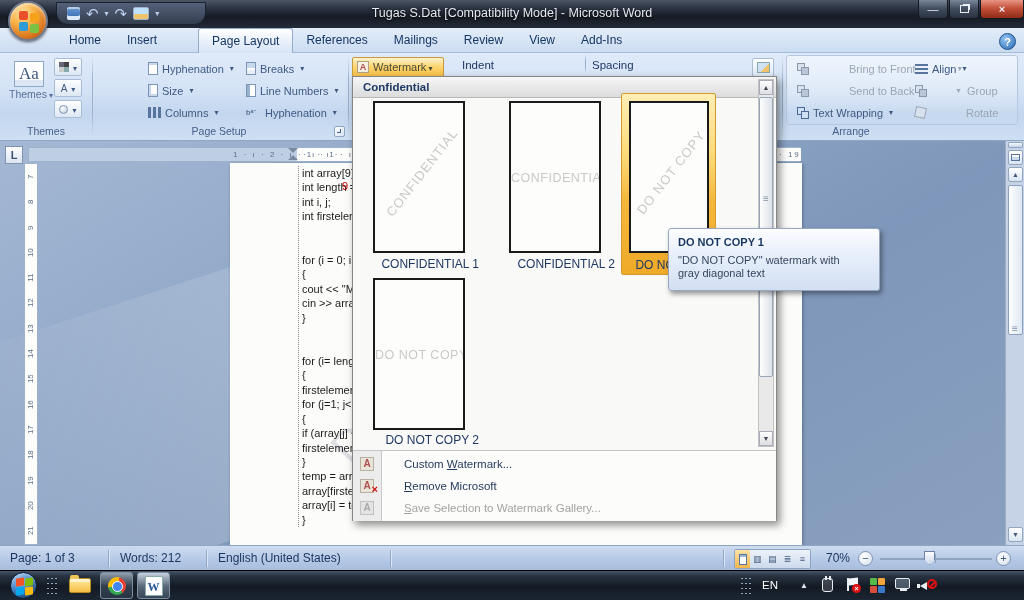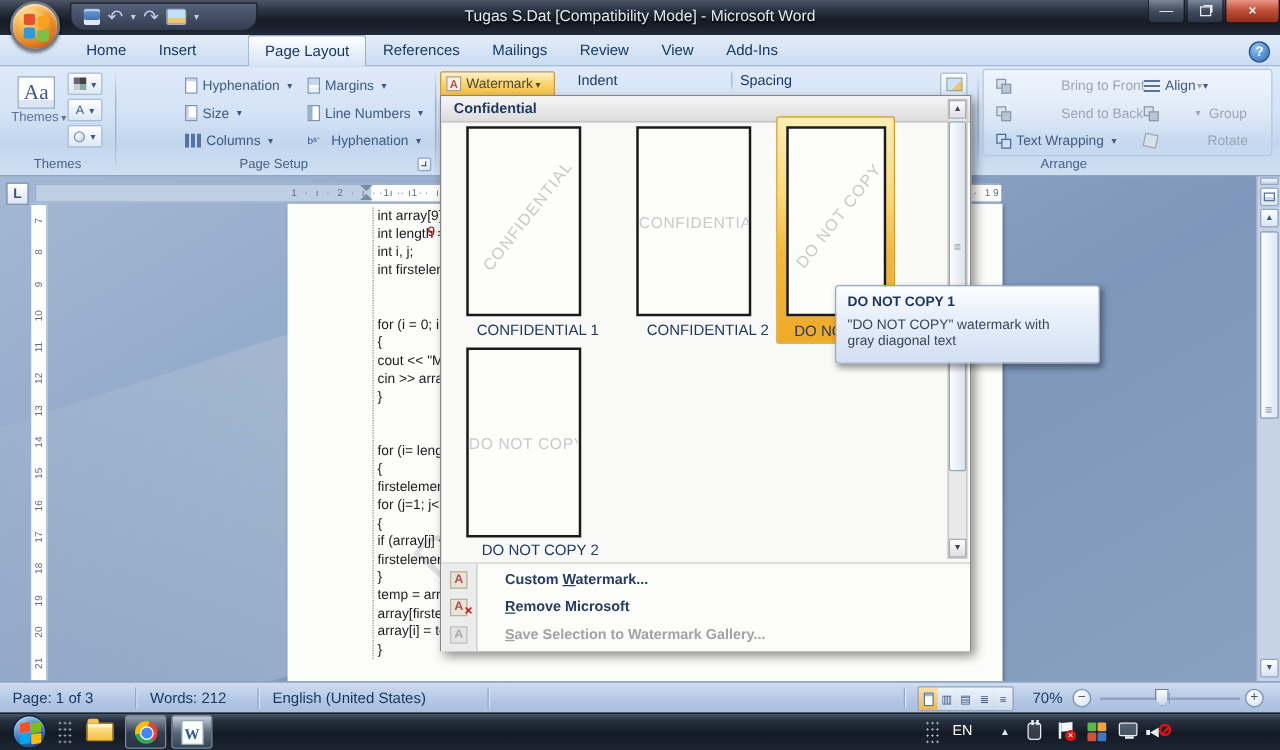--- a/index.html
+++ b/index.html
@@ -132,21 +132,21 @@
   #sel-frame { position:absolute; left:268px; top:16px; width:95px; height:182px; border:1px solid #d49a2a; border-radius:2px;
     background:linear-gradient(180deg,#fdeeb5 0%,#fbd977 35%,#f4b73c 60%,#efaa28 100%); }
   #wm-menu-sep { position:absolute; left:0; top:373px; width:423px; height:1px; background:#c5c5c5; }
   #wm-menu { position:absolute; left:0; top:374px; width:423px; height:70px; background:#fcfcfb; }
   #wm-menu-gutter { position:absolute; left:0; top:0; width:29px; height:70px; background:#ececec; border-right:1px solid #c9c9c9; }
   .menu-row { position:absolute; left:0; width:423px; height:23px; display:flex; align-items:center; }
   .menu-ic { width:14px; height:14px; margin-left:7px; position:relative; font-size:10px; font-weight:bold; color:#b05050; text-align:center; line-height:14px; }
   .menu-ic .bg { position:absolute; left:0; top:0; width:14px; height:14px; background:#e8e4d8; border:1px solid #b8b0a0; }
   .menu-ic .ltr { position:relative; }
   .menu-ic .redx { position:absolute; right:-4px; bottom:-3px; color:#cc1111; font-size:11px; font-weight:bold; }
-  .menu-label { margin-left:30px; font-size:11.5px; color:#263c5e;font-weight:bold; }
+  .menu-label { margin-left:30px; font-size:11.5px; color:#263c5e; }
   .menu-label u { text-decoration:underline; }
   .menu-row.disab .menu-label { color:#a3a3a3; }
   .menu-row.disab .menu-ic { color:#aaa; }
   .menu-row.disab .menu-ic .bg { background:#e4e4e4; border-color:#c0c0c0; }
 
   
   #tooltip { left:668px; top:228px; width:212px; height:63px; z-index:40;
     background:linear-gradient(180deg,#fcfdff 0%,#e6eefa 45%,#d2dff2 100%);
     border:1px solid #98a8c2; border-radius:3px; box-shadow:2px 3px 5px rgba(0,0,0,.4); padding:7px 9px; }
   #tooltip-title { font-size:11px; font-weight:bold; color:#17355e; }
@@ -282,21 +282,21 @@
     <div class="rb-item dd" style="left:145px;top:28px;">
       <span class="icx pageic" style="box-shadow:inset 2px -2px 0 #c8d8ec;"></span>
       <span>Size</span>
     </div>
     <div class="rb-item dd" style="left:145px;top:50px;">
       <span class="icx bars3"></span>
       <span>Columns</span>
     </div>
     <div class="rb-item dd" style="left:243px;top:6px;">
       <span class="icx pageic" style="box-shadow:inset 0 5px 0 #c8d8ec, inset 0 -4px 0 #e8eef6;"></span>
-      <span>Margins</span>
+      <span>Breaks</span>
     </div>
     <div class="rb-item dd" style="left:243px;top:28px;">
       <span class="icx pageic" style="box-shadow:inset 3px 0 0 #9ab2cc;"></span>
       <span>Line Numbers</span>
     </div>
     <div class="rb-item dd" style="left:243px;top:50px;">
       <span class="icx" style="font-size:8px;color:#35507a;width:15px;line-height:13px;">bᵃ⁻</span>
       <span>Hyphenation</span>
     </div>
     <div class="rgroup-label" style="left:100px;width:238px;">Page Setup</div>

